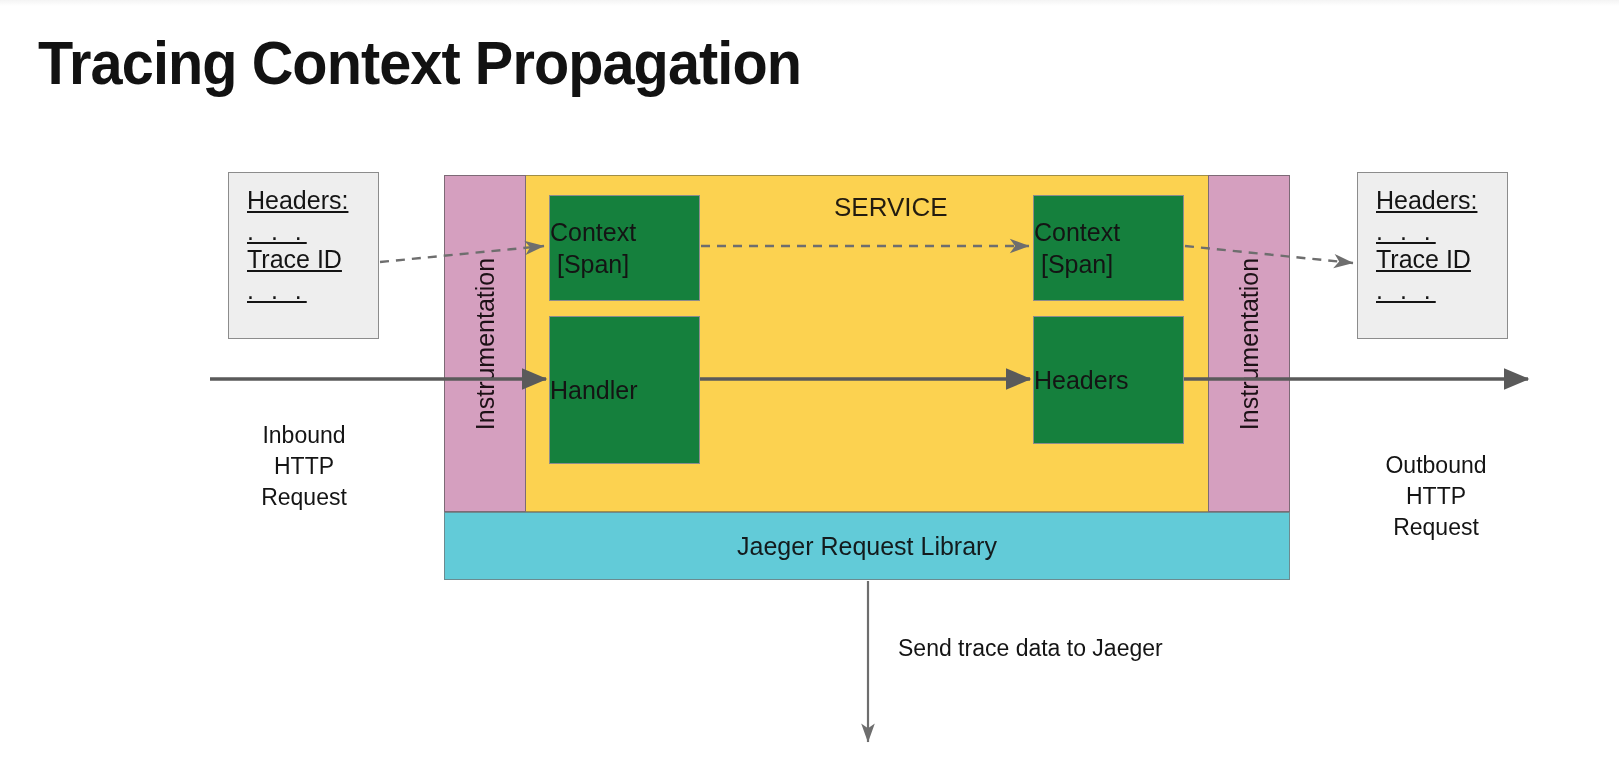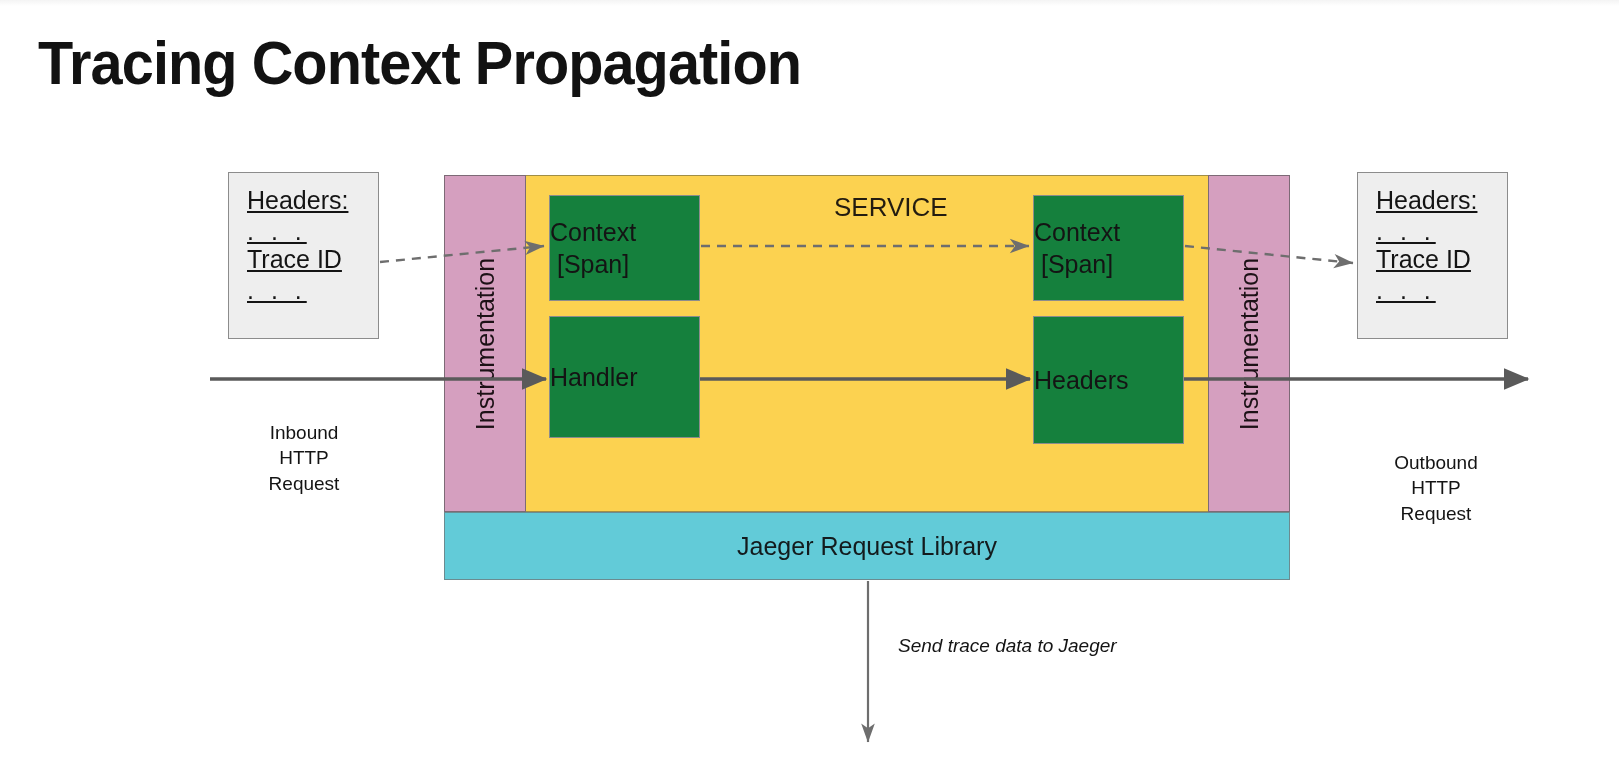--- a/index.html
+++ b/index.html
@@ -30,38 +30,38 @@
                background:#62cbd8;border:1px solid #6b8b90;box-sizing:border-box;}
   #jaeger-label{position:absolute;left:0;top:0;width:100%;height:100%;
                 display:flex;align-items:center;justify-content:center;
                 font-size:25px;color:#131b1d;}
 
   
   .ibox{position:absolute;background:#15803d;border:1.6px solid #8c8c8c;
         box-sizing:border-box;display:flex;align-items:center;justify-content:flex-start;
         text-align:center;font-size:25px;line-height:1.28;color:#141414;}
   #ctx-left{left:549px;top:195px;width:151px;height:106px;}
-  #handler{left:549px;top:316px;width:151px;height:122px;}
+  #handler{left:549px;top:316px;width:151px;height:148px;}
   #ctx-right{left:1033px;top:195px;width:151px;height:106px;}
   #client{left:1033px;top:316px;width:151px;height:128px;}
 
   
   .hbox{position:absolute;background:#eeeeee;border:1.6px solid #8c8c8c;
         box-sizing:border-box;padding:14px 0 0 18px;font-size:25px;line-height:1.05;
         color:#141414;}
   #hdr-left{left:228px;top:172px;width:151px;height:167px;}
   #hdr-right{left:1357px;top:172px;width:151px;height:167px;}
   .hbox .ln{display:block;height:31px;text-decoration:underline;}
   .hbox .dots{letter-spacing:5px;font-size:25px;height:28px;}
 
   
-  .cap{position:absolute;font-size:19px;line-height:1.34;text-align:center;color:#141414;}
+  .cap{position:absolute;font-size:23px;line-height:1.34;text-align:center;color:#141414;}
   #cap-in{left:204px;top:420px;width:200px;}
   #cap-out{left:1336px;top:420px;width:200px;margin-top:30px;}
-  #cap-send{left:898px;top:633px;width:420px;text-align:left;font-style:italic;}
+  #cap-send{left:898px;top:633px;width:420px;text-align:left;}
 
   svg.ov{position:absolute;left:0;top:0;width:1619px;height:770px;overflow:visible;}
 </style>
 </head>
 <body>
 
 <div id="topstrip"></div>
 
 <div id="title">Tracing Context Propagation</div>
 

